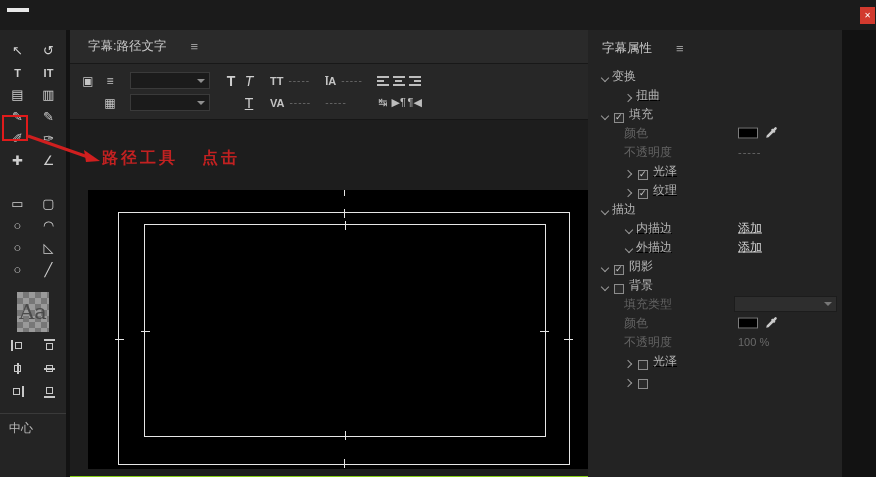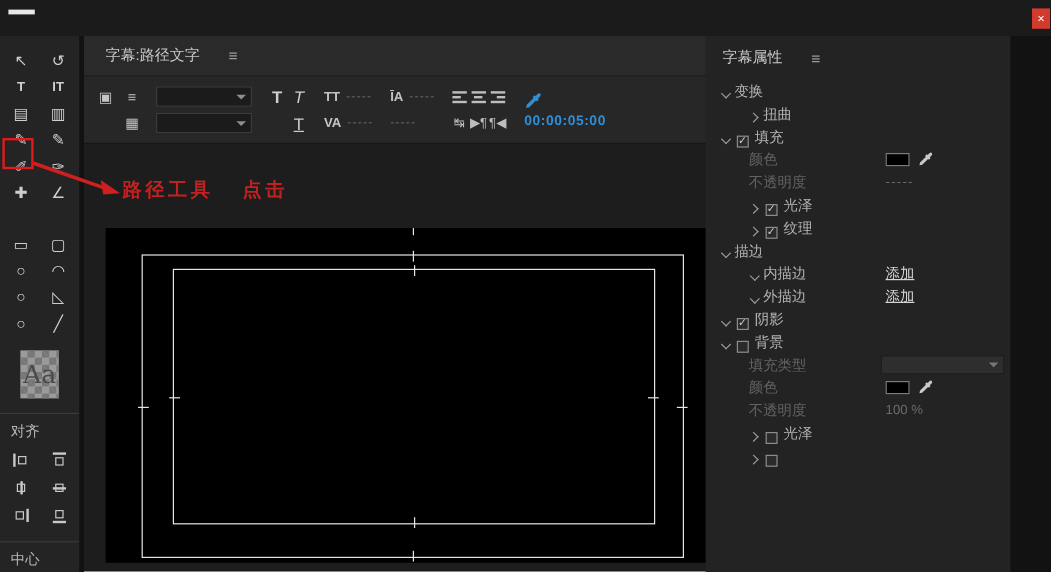--- a/index.html
+++ b/index.html
@@ -81,21 +81,21 @@
   .t-bottom { left:50%; bottom:-4px; width:1px; height:9px; }
   .t-left   { top:50%; left:-4px;    height:1px; width:9px; }
   .t-right  { top:50%; right:-4px;   height:1px; width:9px; }
   .t-canvas { position:absolute; left:50%; top:0; width:1px; height:6px; background:#e6e6e6; }
 
   
   .right-panel { position:absolute; left:588px; top:30px; width:254px; height:447px; background:#232323; overflow:hidden; }
   .rp-header { height:36px; display:flex; align-items:center; padding-left:14px; }
   .rp-title { font-size:12.5px; color:#c8c8c8; }
   .prow { position:relative; height:19px; display:flex; align-items:flex-end; font-size:12px; }
-  .lv0 { padding-left:12px; } .lv1 { padding-left:36px; } .lvf { padding-left:36px; }
+  .lv0 { padding-left:12px; } .lv1 { padding-left:36px;text-decoration:underline; } .lvf { padding-left:36px; }
   .plabel { color:#b4b4b4; }
   .dim .plabel { color:#636363; }
   .chev { width:12px; height:12px; position:relative; flex:0 0 12px; cursor:pointer; }
   .chev::before { content:""; position:absolute; width:5px; height:5px; border:solid #9a9a9a; border-width:0 1.5px 1.5px 0; }
   .chev[data-chev="down"]::before  { left:2px; top:2px; transform:rotate(45deg); }
   .chev[data-chev="right"]::before { left:1px; top:3px; transform:rotate(-45deg); }
   .cbx { width:10px; height:10px; border:1px solid #8c8c8c; background:#2b2b2b; margin:0 5px 0 2px; position:relative; cursor:pointer; flex:0 0 10px; }
   .cbx[data-state="checked"]::after { content:"✓"; position:absolute; left:0px; top:-2px; font-size:9px; color:#cfcfcf; }
   .rctl { position:absolute; left:150px; top:50%; transform:translateY(-50%); display:flex; align-items:center; gap:7px; }
   .swatch { width:20px; height:11px; background:#000; border:1px solid #7c7c7c; cursor:pointer; display:block; }
@@ -141,21 +141,20 @@
       <div class="tool">○</div>
       <div class="tool">◠</div>
       <div class="tool">○</div>
       <div class="tool">◺</div>
       <div class="tool">○</div>
       <div class="tool">╱</div>
     </div>
     <div class="sample">
       <span>Aa</span>
     </div>
-    <div class="sec-label">对齐</div>
     <div class="align-grid">
       <div class="abtn">
           <span class="alico al-hl">
             <i class="bar"></i>
             <i class="box"></i>
           </span>
         </div>
       <div class="abtn">
           <span class="alico al-vt">
             <i class="bar"></i>
@@ -252,26 +251,20 @@
               <i></i>
               <i></i>
               <i></i>
             </span>
         </div>
         <div class="ln-grid">
           <button class="glyph-btn">↹</button>
           <button class="glyph-btn">▶¶</button>
           <button class="glyph-btn">¶◀</button>
         </div>
-      </div>
-      <div class="tc-col">
-        <svg width="15" height="15" viewBox="0 0 13 13">
-          <path d="M11.8 1.2a1.6 1.6 0 0 0-2.3 0L8 2.7l-.7-.7L5.9 3.4l.7.7-4.9 4.9-.5 2.3 2.3-.5 4.9-4.9.7.7 1.4-1.4-.7-.7 1.5-1.5a1.6 1.6 0 0 0 0-2.3z" fill="#2f8fd8"></path>
-        </svg>
-        <span class="timecode">00:00:05:00</span>
       </div>
     </div>
     <div class="work-area">
       <div class="canvas">
         <span class="t-canvas"></span>
         <div class="safe safe-outer">
           <span class="tick t-top"></span>
           <span class="tick t-bottom"></span>
           <span class="tick t-left"></span>
           <span class="tick t-right"></span>

